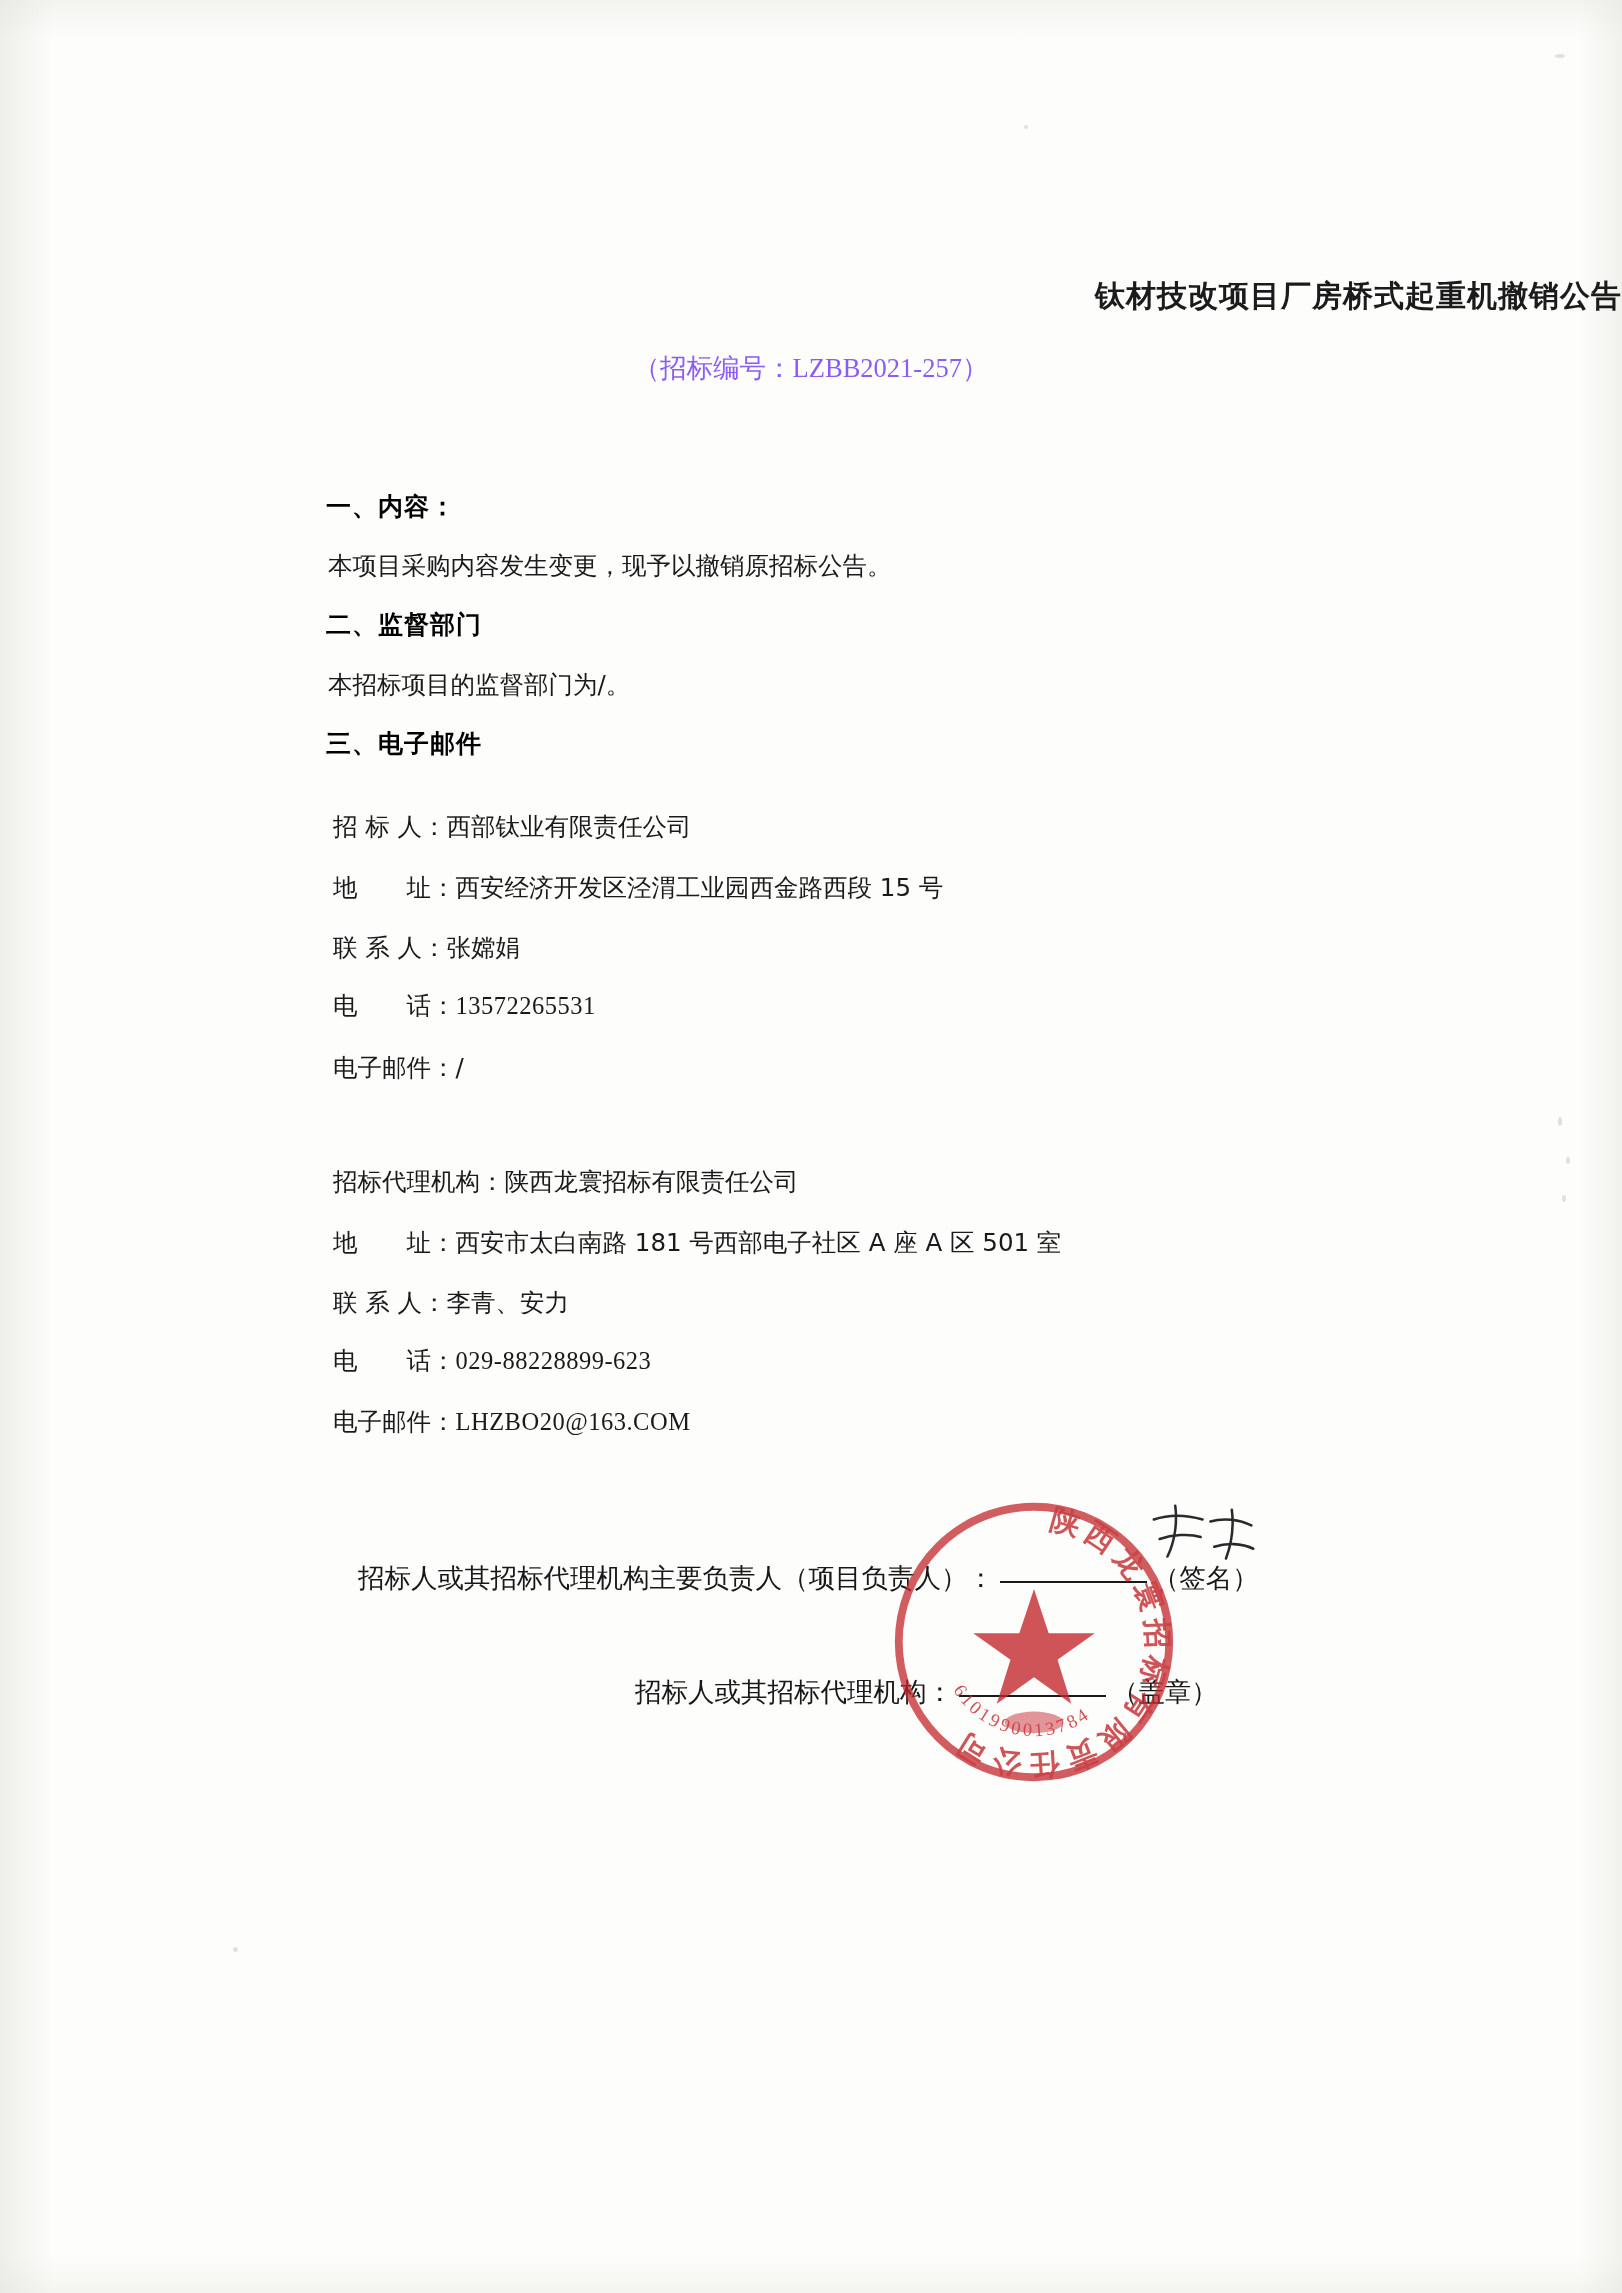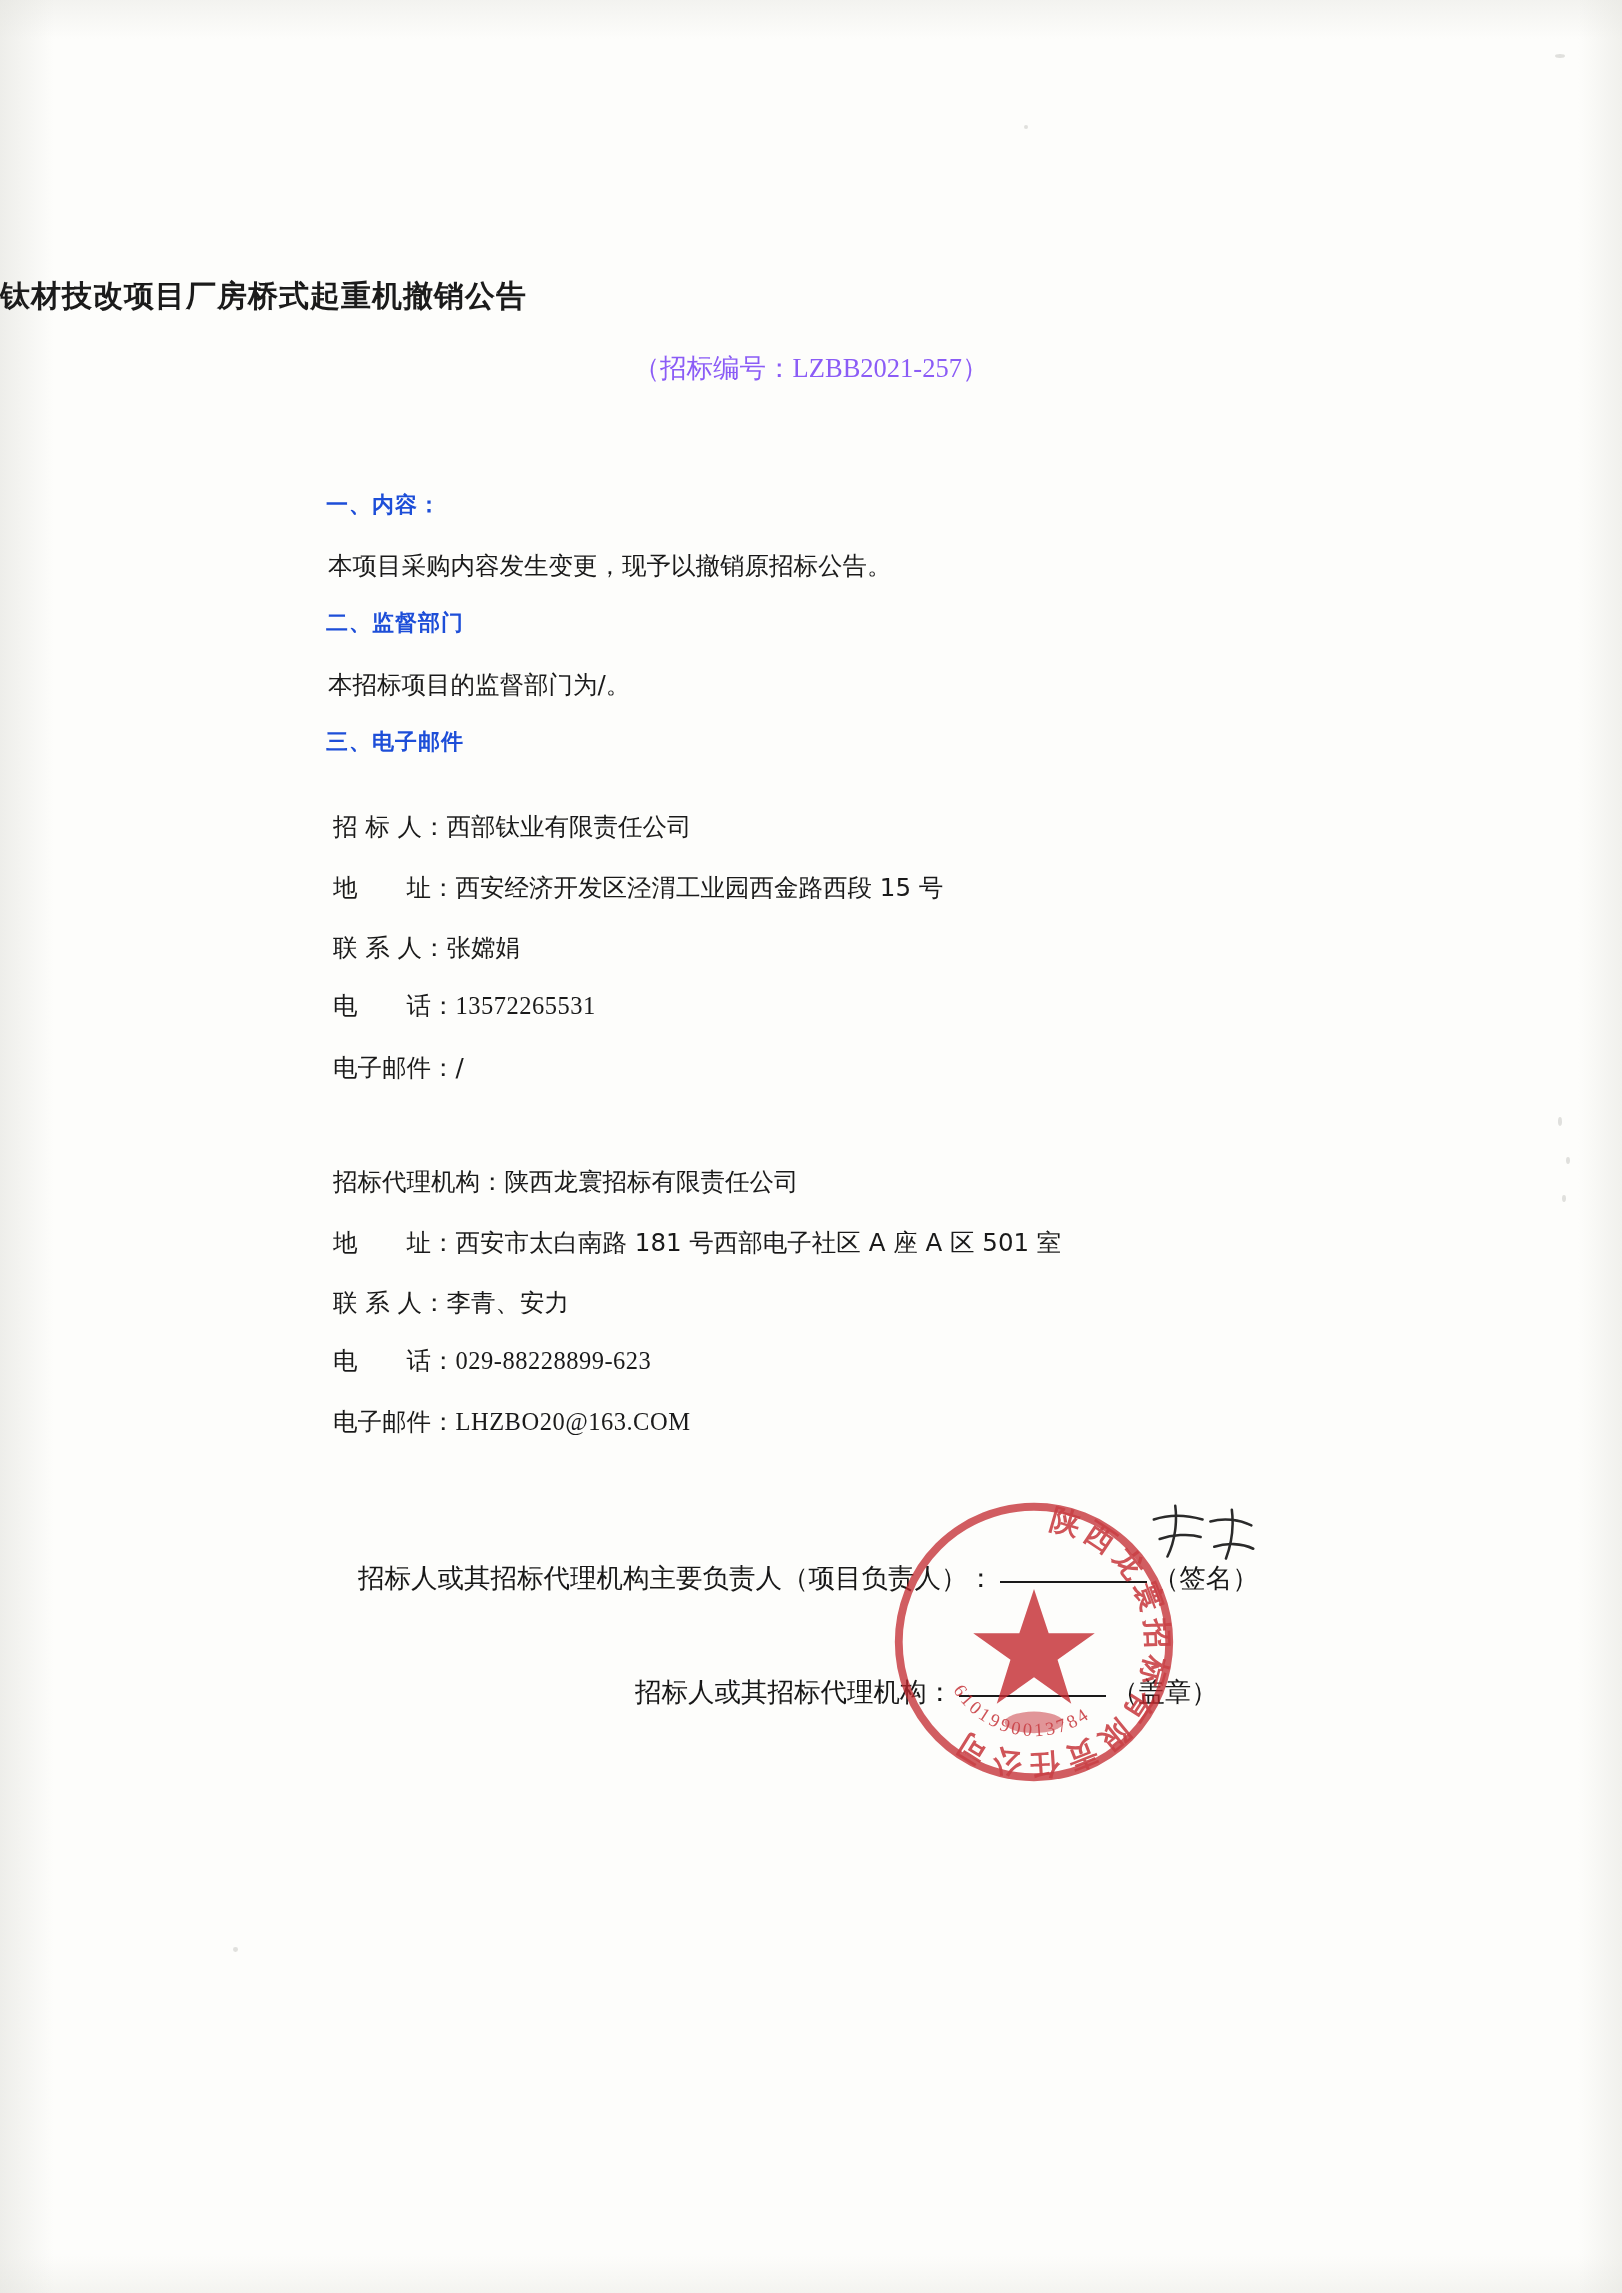--- a/index.html
+++ b/index.html
@@ -41,43 +41,43 @@
     top: 0;
     width: 1622px;
     height: 2294px;
   }
 
   .doc-title {
     position: absolute;
     left: 0;
     right: 0;
     top: 276px;
-    text-align: left;
+    text-align: right;
     font-size: 30px;
     font-weight: bold;
     letter-spacing: 1px;
     color: #1b1b1b;
     font-family: Liberation Sans, sans-serif;
   }
   .doc-subtitle {
     position: absolute;
     left: 0;
     right: 0;
     top: 350px;
     text-align: center;
     font-size: 26.5px;
     color: #8b5cf6;
     font-family: "Liberation Serif", serif;
   }
 
   .section-head {
     position: absolute;
-    font-size: 22px;
+    font-size: 25px;
     font-weight: bold;
-    color: #1d4ed8;
+    color: #000000;
     font-family: Liberation Sans, sans-serif;
     letter-spacing: 1px;
   }
   .body-line {
     position: absolute;
     font-size: 24.5px;
     color: #1a1a1a;
     font-family: "DejaVu Sans", "Liberation Sans", sans-serif;
     white-space: nowrap;
   }

